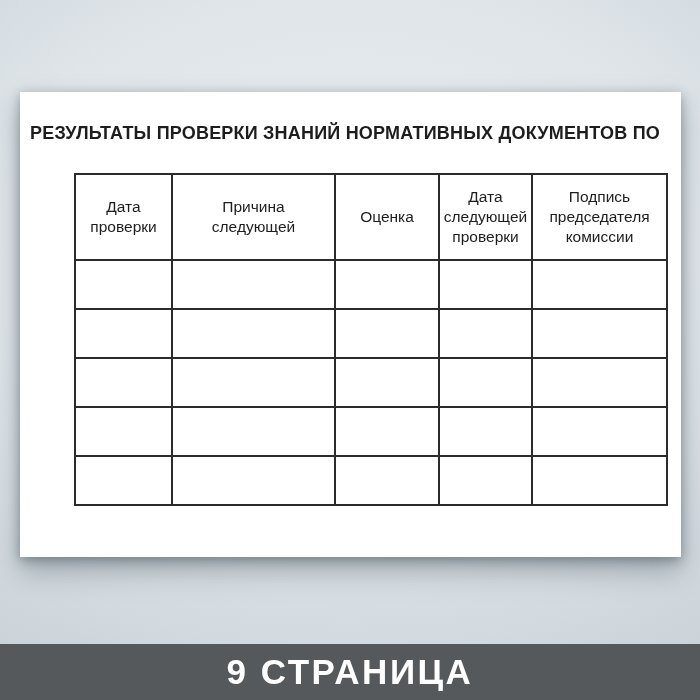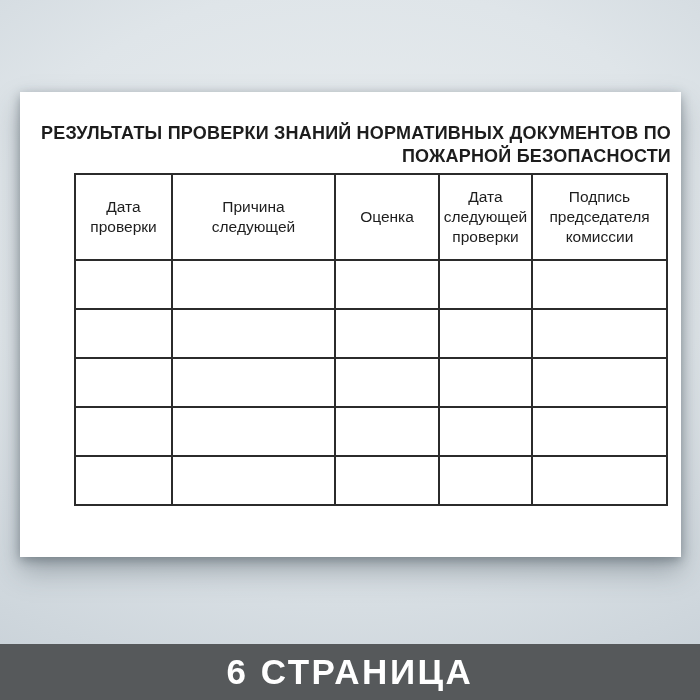--- a/index.html
+++ b/index.html
@@ -23,21 +23,21 @@
     height: 465px;
     background: #ffffff;
     box-shadow: 0 3px 10px rgba(50, 62, 72, 0.40),
                 0 14px 26px rgba(50, 62, 72, 0.35);
   }
   .doc-title {
     position: absolute;
     top: 30px;
     left: 10px;
     right: 10px;
-    text-align: right;
+    text-align: left;
     font-weight: bold;
     font-size: 18px;
     line-height: 1.27;
     color: #1d1d1d;
     letter-spacing: 0.2px;
   }
   table.results {
     position: absolute;
     left: 38px;
     top: 81px;
@@ -86,21 +86,20 @@
 </style>
 </head>
 <body>
 
 <div class="scene">
 
   <div class="page">
 
     <div class="doc-title" style="color: rgb(29, 29, 29);">
       <div>РЕЗУЛЬТАТЫ ПРОВЕРКИ ЗНАНИЙ НОРМАТИВНЫХ ДОКУМЕНТОВ ПО</div>
-      <div>ПОЖАРНОЙ БЕЗОПАСНОСТИ</div>
     </div>
 
     <table class="results">
       <colgroup>
         <col style="width:97px">
         <col style="width:163px">
         <col style="width:104px">
         <col style="width:93px">
         <col style="width:135px">
       </colgroup>
@@ -154,16 +153,16 @@
             <td style="border-color: rgb(43, 43, 43);"></td>
             <td style="border-color: rgb(43, 43, 43);"></td>
             <td style="border-color: rgb(43, 43, 43);"></td>
           </tr>
         </tbody>
     </table>
 
   </div>
 
   <div class="footer-bar" style="background: rgb(86, 89, 91);">
-    <span class="footer-label">6 СТРАНИЦА</span>
+    <span class="footer-label">9 СТРАНИЦА</span>
   </div>
 
 </div>
 
 </body></html>

